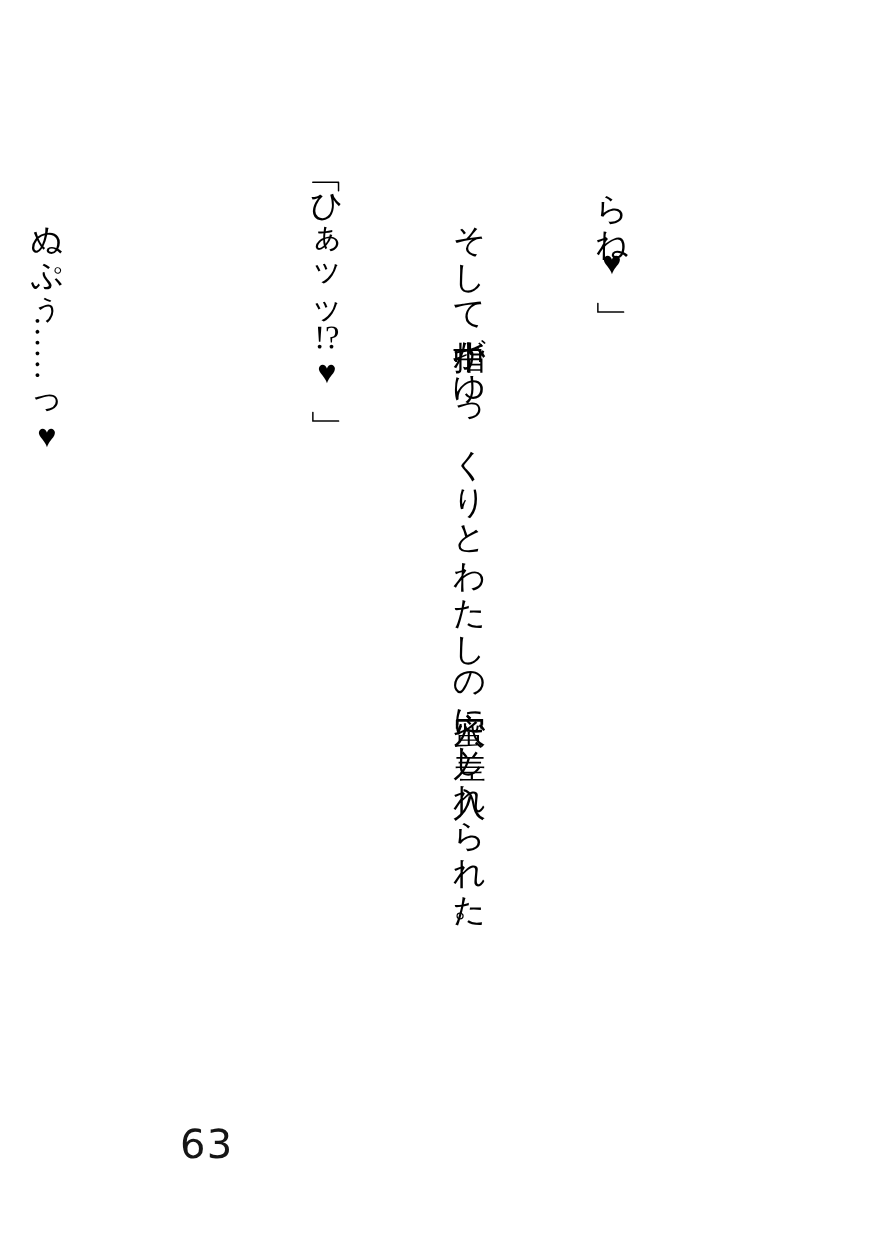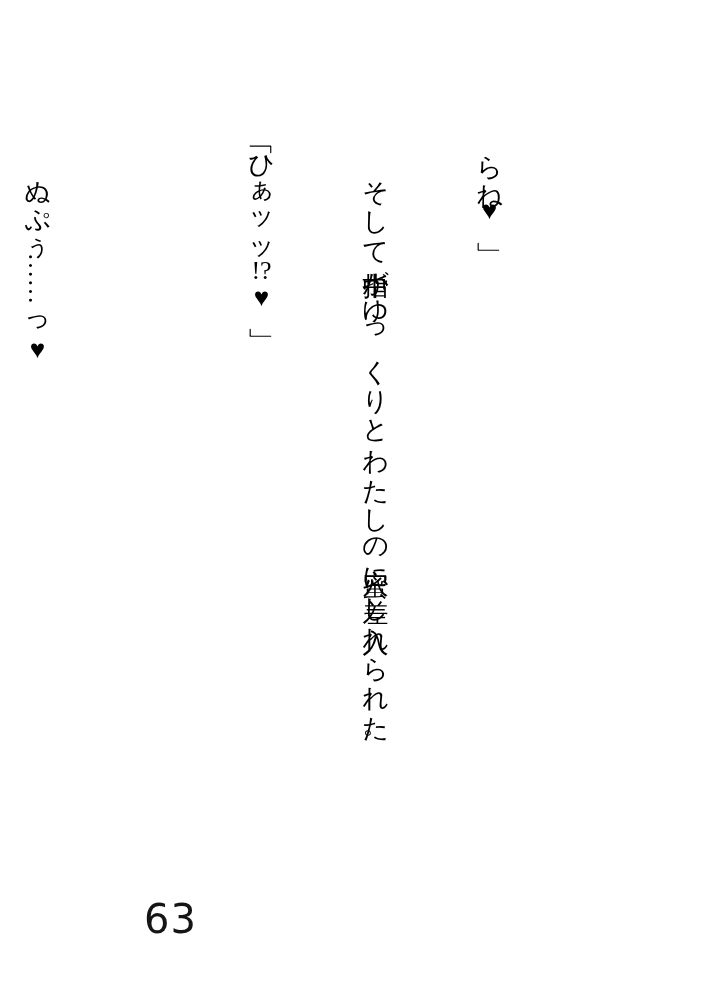--- a/index.html
+++ b/index.html
@@ -37,21 +37,21 @@
 
   .tcy {
     text-combine-upright: all; 
   }
 
   .page-number {
     position: absolute;
     left: 144px;
     top: 899px;
     font-family: "DejaVu Sans", "Liberation Sans", sans-serif;
-    font-size: 40px;
+    font-size: 32px;
     line-height: 1;
     letter-spacing: 1px;
     color: #151515;
   }
 </style>
 </head>
 <body>
 
 <div class="page">
 

